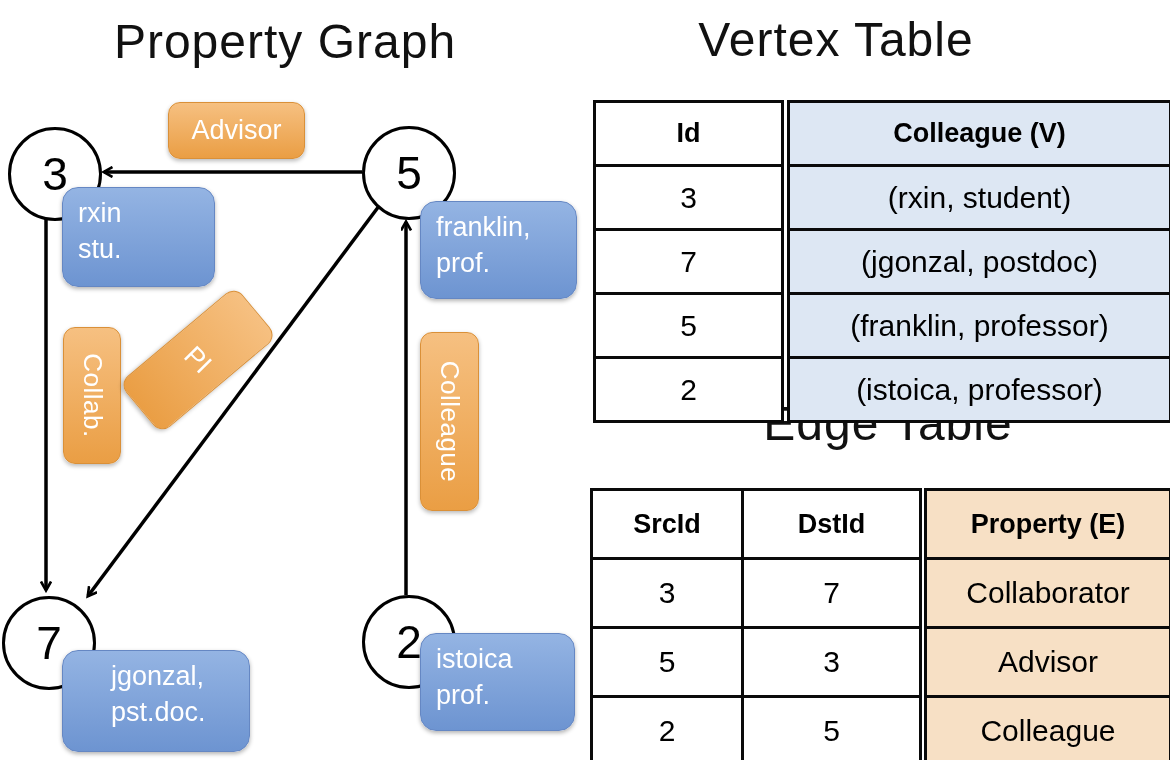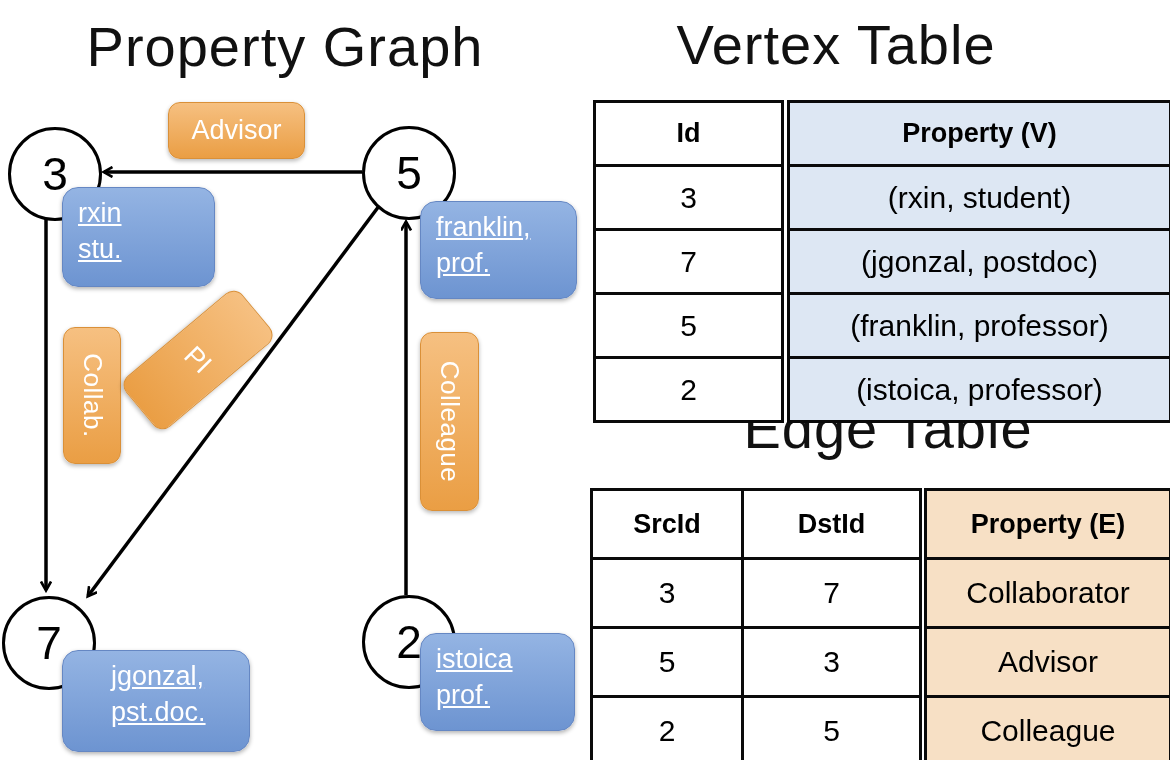--- a/index.html
+++ b/index.html
@@ -1,38 +1,38 @@
 <!DOCTYPE html>
 <html><head>
 <meta charset="utf-8">
 <style>
   html,body{margin:0;padding:0;background:#fff;}
   body{font-family:"Liberation Sans",sans-serif;}
   .stage{position:relative;width:1170px;height:760px;background:#fff;overflow:hidden;}
 
   
-  .title{position:absolute;font-size:56px;font-weight:400;color:#111;letter-spacing:1px;text-align:center;white-space:nowrap;}
+  .title{position:absolute;font-size:48px;font-weight:400;color:#111;letter-spacing:1px;text-align:center;white-space:nowrap;}
   .title-graph{left:0;top:14px;width:570px;}
   .title-vertex{left:556px;top:12px;width:560px;}
   .title-edge{left:608px;top:396px;width:560px;}
 
   
   .edges{position:absolute;left:0;top:0;z-index:1;}
 
   
   .node{position:absolute;width:88px;height:88px;border:3.5px solid #000;border-radius:50%;
         background:#fff;display:flex;align-items:center;justify-content:center;z-index:2;}
   .node span{font-size:46px;color:#000;}
 
   
   .vprop{position:absolute;z-index:3;border-radius:16px;color:#fff;
          background:linear-gradient(180deg,#94b4e3,#6d94d1);
          border:1px solid #6587c3;box-shadow:0 2px 4px rgba(0,0,0,.3);
          font-size:27px;line-height:1.32;padding:8px 0 0 15px;}
-  .vprop div{white-space:nowrap;text-decoration:underline;}
+  .vprop div{white-space:nowrap;}
 
   
   .eprop{position:absolute;z-index:3;border-radius:12px;color:#fff;
          background:linear-gradient(180deg,#f6c081,#ea9e44);
          border:1px solid #da9038;box-shadow:0 2px 4px rgba(0,0,0,.28);
          display:flex;align-items:center;justify-content:center;font-size:27px;}
   .eprop .vtext{transform:rotate(90deg);white-space:nowrap;font-size:26px;letter-spacing:.5px;}
   .box-advisor{left:168px;top:102px;width:135px;height:55px;}
   .box-collab{left:63px;top:327px;width:56px;height:135px;}
   .box-colleague{left:420px;top:332px;width:57px;height:177px;}
@@ -131,21 +131,21 @@
     <div class="trow">
         <span>5</span>
       </div>
     <div class="trow">
         <span>2</span>
       </div>
   </div>
 
   <div class="tcol vt bluecol" style="left:787px;top:100px;width:379px;">
     <div class="trow th">
-        <span>Property (V)</span>
+        <span>Colleague (V)</span>
       </div>
     <div class="trow">
         <span>(rxin, student)</span>
       </div>
     <div class="trow">
         <span>(jgonzal, postdoc)</span>
       </div>
     <div class="trow">
         <span>(franklin, professor)</span>
       </div>

